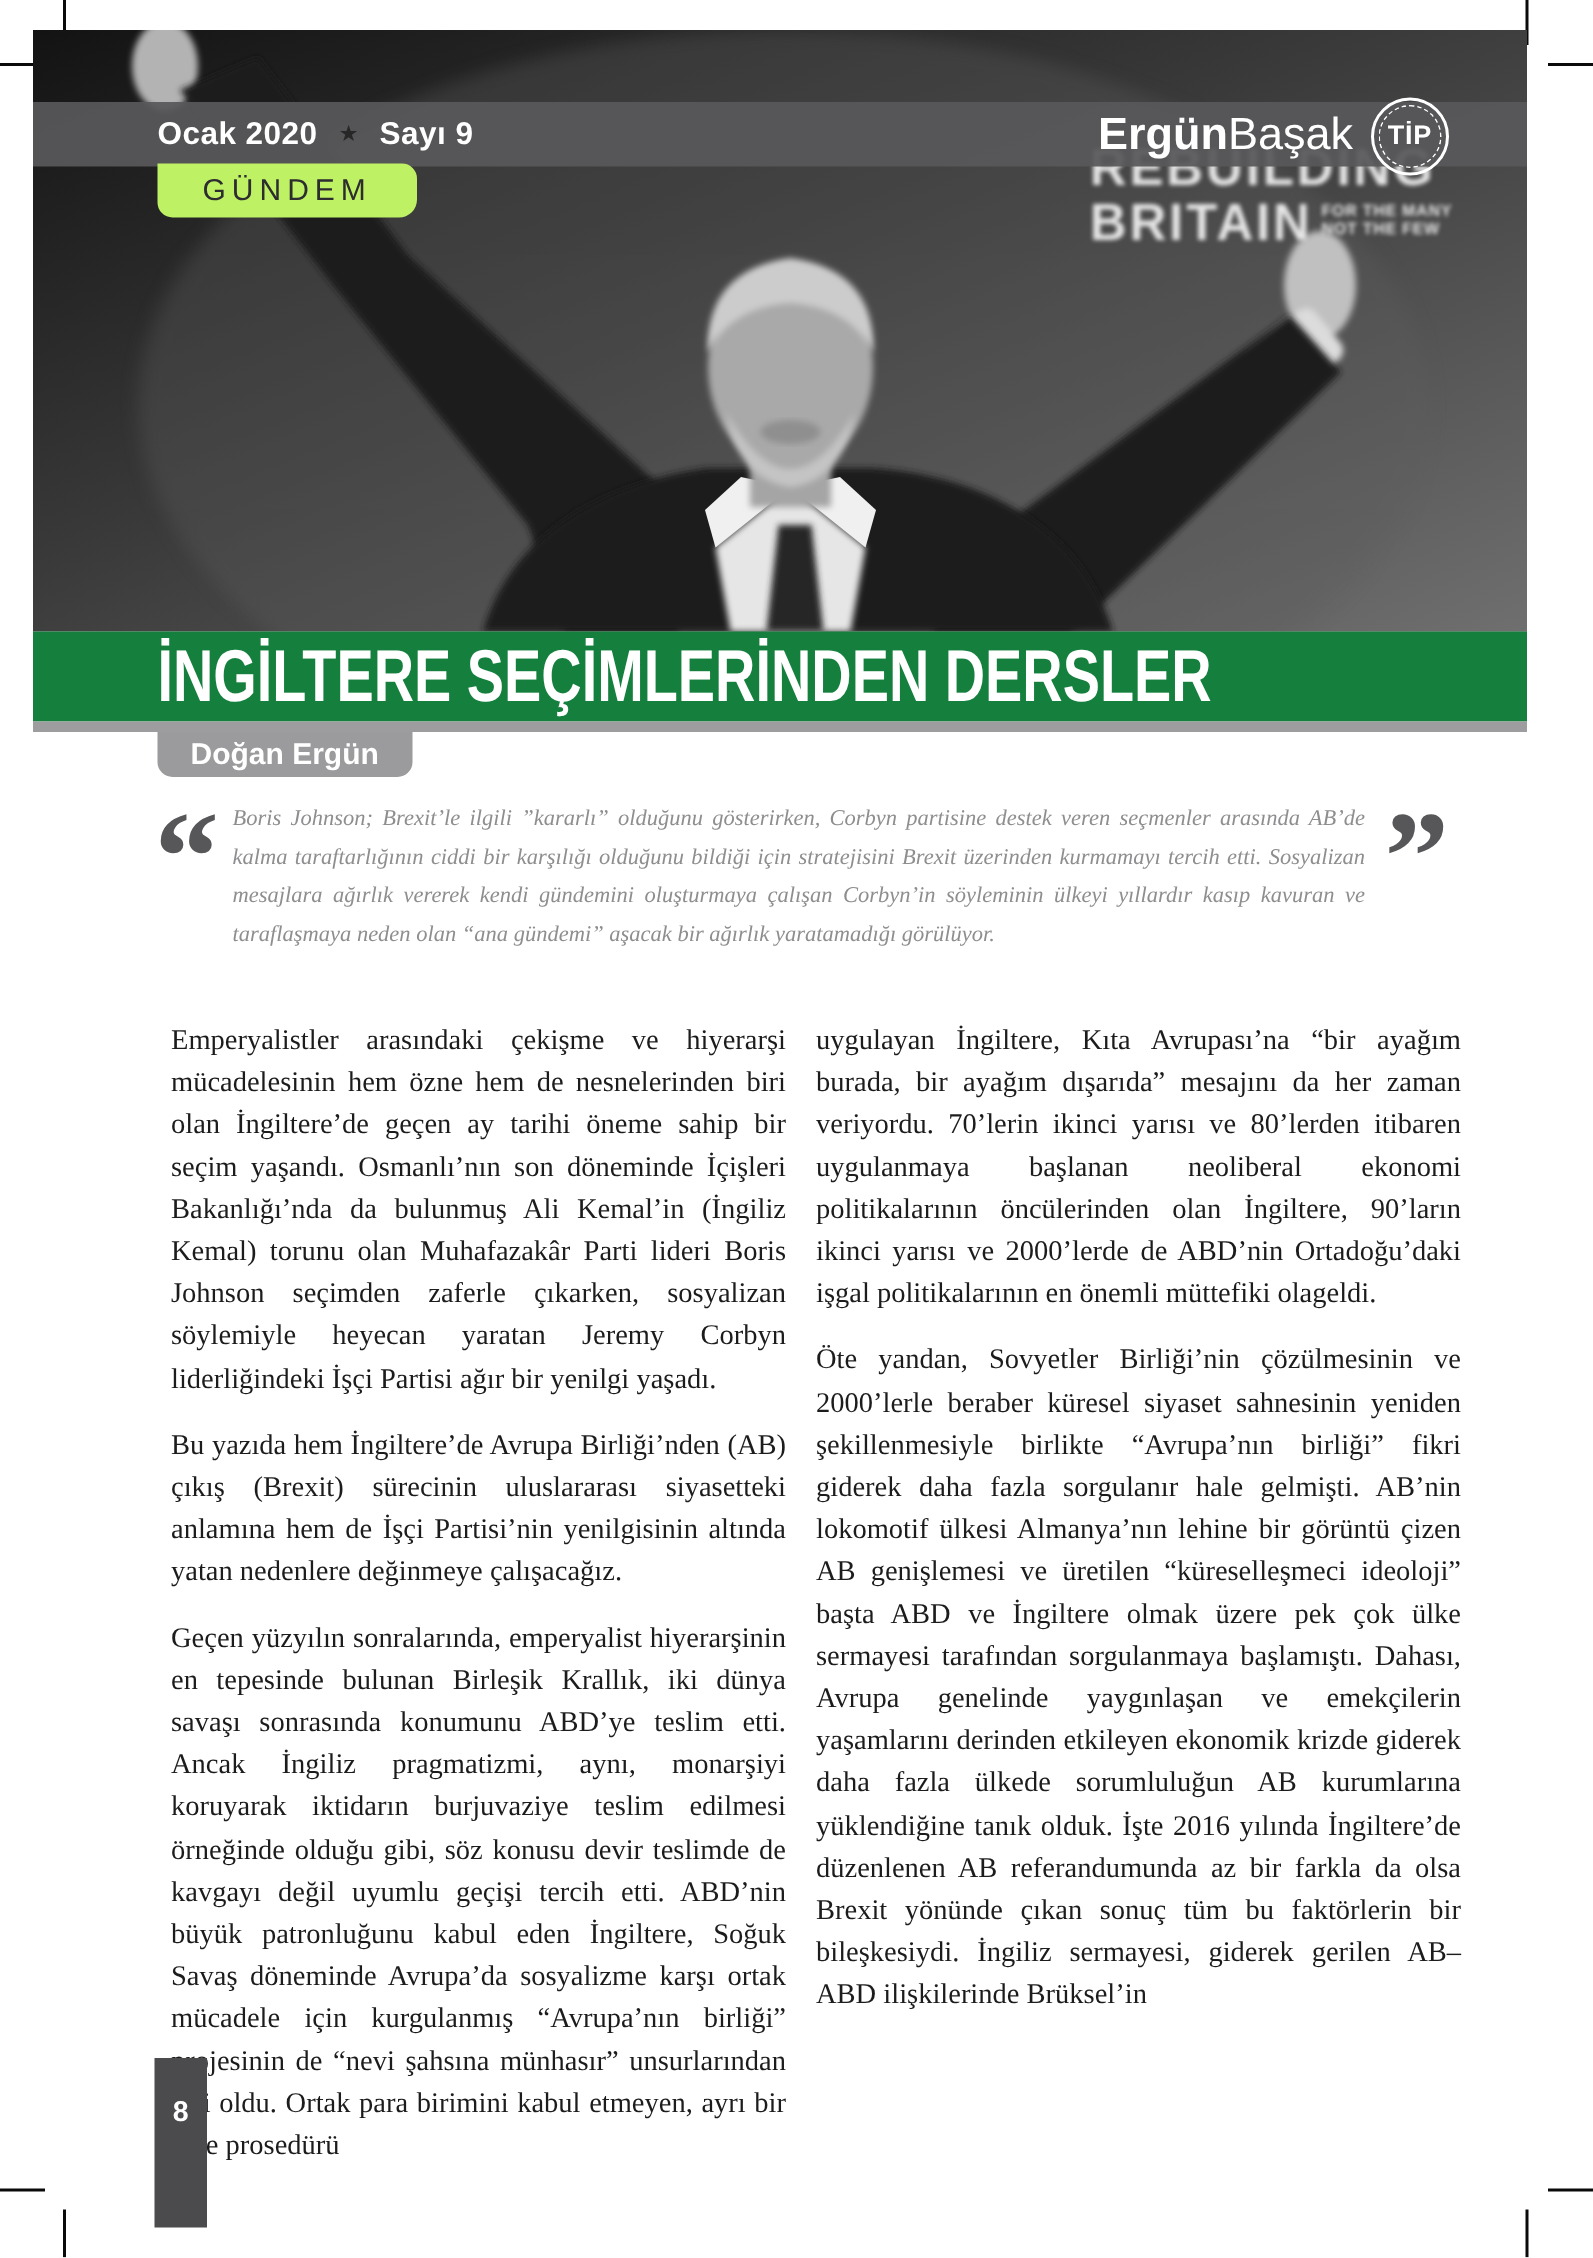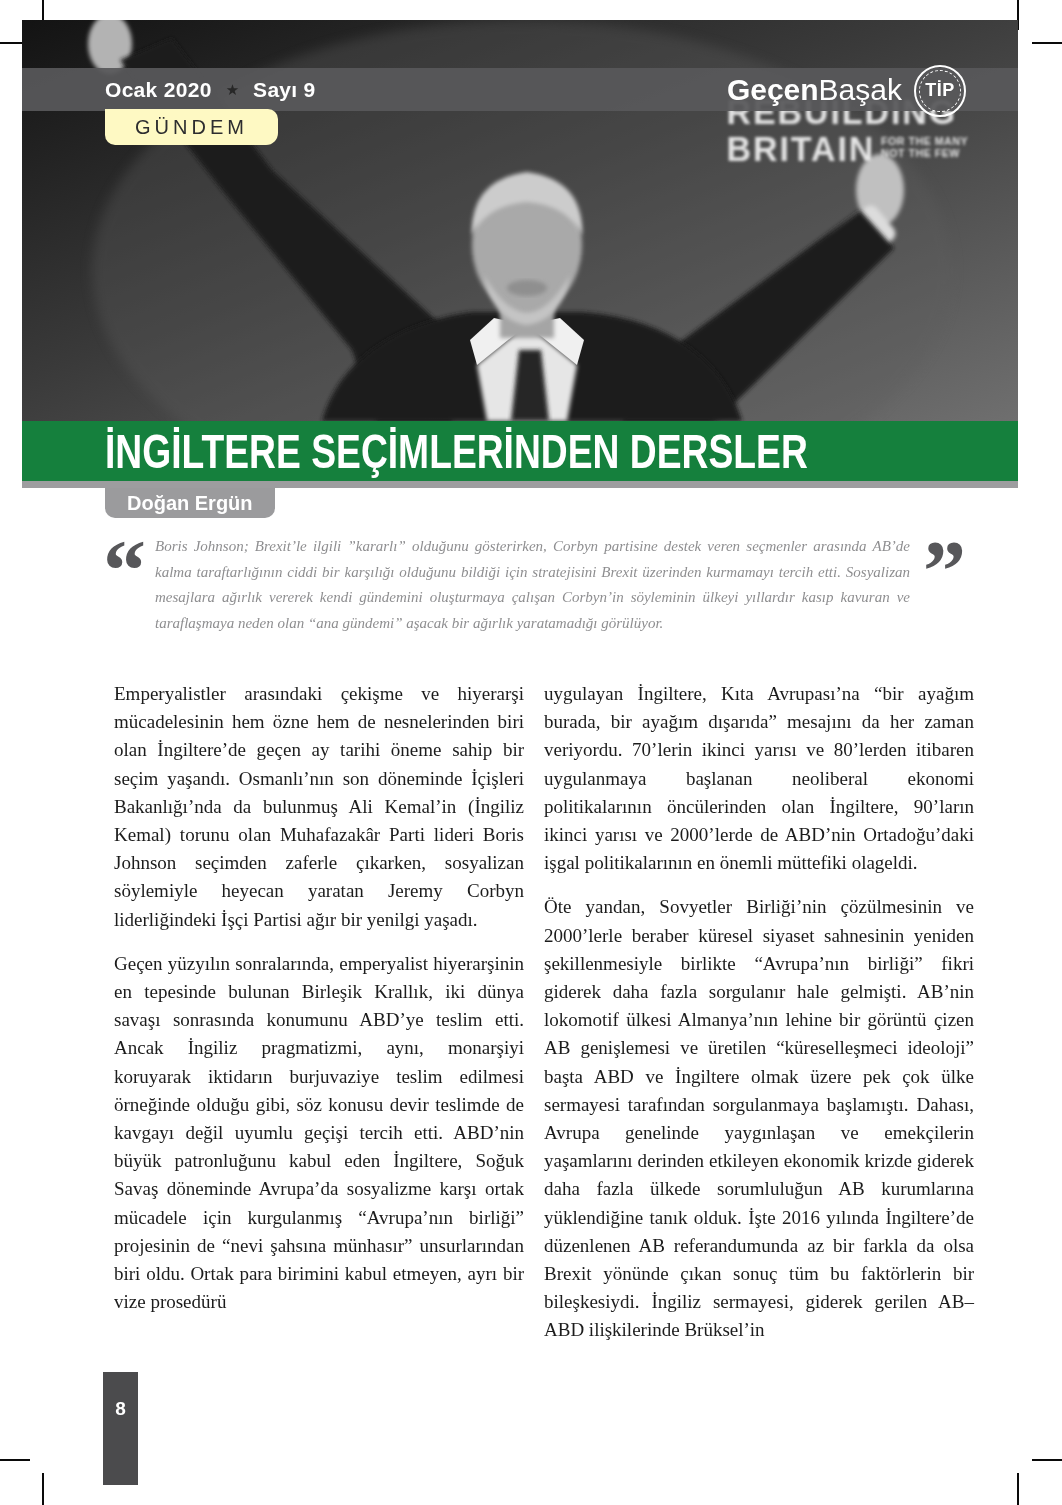--- a/index.html
+++ b/index.html
@@ -45,21 +45,21 @@
   .brand-name{color:#fff;font-size:30px;line-height:1;}
   .brand-name .b1{font-weight:800;}
   .brand-name .b2{font-weight:400;}
   .tip-logo{position:relative;width:52px;height:52px;border:2px solid #fff;border-radius:50%;
     box-sizing:border-box;display:flex;align-items:center;justify-content:center;margin-top:2px;}
   .tip-logo::before{content:"";position:absolute;inset:3px;border:1px dashed #fff;border-radius:50%;}
   .tip-text{color:#fff;font-weight:800;font-size:18px;letter-spacing:.5px;}
 
   .gundem-badge{
     position:absolute;left:83px;top:89px;z-index:3;height:36px;padding:0 30px;
-    background:#fef9c3;border-radius:0 10px 12px 10px;display:flex;align-items:center;
+    background:#bef264;border-radius:0 10px 12px 10px;display:flex;align-items:center;
     color:#2d2d2f;font-size:20px;letter-spacing:4px;font-weight:500;
   }
 
   
   .title-bar{position:absolute;left:22px;top:421px;width:996px;height:60px;background:#15803d;overflow:hidden;}
   .title-bar h1{
     margin:0 0 0 83px;color:#fff;font-size:49px;font-weight:800;line-height:61px;
     letter-spacing:0;white-space:nowrap;transform:scaleX(.76);transform-origin:left center;
   }
   .gray-strip{position:absolute;left:22px;top:481px;width:996px;height:7px;background:#9d9d9f;}
@@ -162,21 +162,21 @@
     </div>
 
     <div class="header-band">
       <div class="issue-info">
         <span class="issue-date">Ocak 2020</span>
         <span class="star-sep">★</span>
         <span class="issue-number">Sayı 9</span>
       </div>
       <div class="brand">
         <div class="brand-name">
-          <span class="b1">Geçen</span><span class="b2">Başak</span>
+          <span class="b1">Ergün</span><span class="b2">Başak</span>
         </div>
         <div class="tip-logo">
           <span class="tip-text">TİP</span>
         </div>
       </div>
     </div>
 
     <div class="gundem-badge">GÜNDEM</div>
   </div>
 
@@ -188,20 +188,21 @@
 
   <div class="quote-block">
     <span class="qmark open">“</span>
     <p class="quote-text">Boris Johnson; Brexit’le ilgili ”kararlı” olduğunu gösterirken, Corbyn partisine destek veren seçmenler arasında AB’de kalma taraftarlığının ciddi bir karşılığı olduğunu bildiği için stratejisini Brexit üzerinden kurmamayı tercih etti. Sosyalizan mesajlara ağırlık vererek kendi gündemini oluşturmaya çalışan Corbyn’in söyleminin ülkeyi yıllardır kasıp kavuran ve taraflaşmaya neden olan “ana gündemi” aşacak bir ağırlık yaratamadığı görülüyor.</p>
     <span class="qmark close">”</span>
   </div>
 
   <div class="columns">
     <div class="col left">
       <p>Emperyalistler arasındaki çekişme ve hiyerarşi mücadelesinin hem özne hem de nesnelerinden biri olan İngiltere’de geçen ay tarihi öneme sahip bir seçim yaşandı. Osmanlı’nın son döneminde İçişleri Bakanlığı’nda da bulunmuş Ali Kemal’in (İngiliz Kemal) torunu olan Muhafazakâr Parti lideri Boris Johnson seçimden zaferle çıkarken, sosyalizan söylemiyle heyecan yaratan Jeremy Corbyn liderliğindeki İşçi Partisi ağır bir yenilgi yaşadı.</p>
+      <p>Bu yazıda hem İngiltere’de Avrupa Birliği’nden (AB) çıkış (Brexit) sürecinin uluslararası siyasetteki anlamına hem de İşçi Partisi’nin yenilgisinin altında yatan nedenlere değinmeye çalışacağız.</p>
       <p>Geçen yüzyılın sonralarında, emperyalist hiyerarşinin en tepesinde bulunan Birleşik Krallık, iki dünya savaşı sonrasında konumunu ABD’ye teslim etti. Ancak İngiliz pragmatizmi, aynı, monarşiyi koruyarak iktidarın burjuvaziye teslim edilmesi örneğinde olduğu gibi, söz konusu devir teslimde de kavgayı değil uyumlu geçişi tercih etti. ABD’nin büyük patronluğunu kabul eden İngiltere, Soğuk Savaş döneminde Avrupa’da sosyalizme karşı ortak mücadele için kurgulanmış “Avrupa’nın birliği” projesinin de “nevi şahsına münhasır” unsurlarından biri oldu. Ortak para birimini kabul etmeyen, ayrı bir vize prosedürü</p>
     </div>
     <div class="col right">
       <p>uygulayan İngiltere, Kıta Avrupası’na “bir ayağım burada, bir ayağım dışarıda” mesajını da her zaman veriyordu. 70’lerin ikinci yarısı ve 80’lerden itibaren uygulanmaya başlanan neoliberal ekonomi politikalarının öncülerinden olan İngiltere, 90’ların ikinci yarısı ve 2000’lerde de ABD’nin Ortadoğu’daki işgal politikalarının en önemli müttefiki olageldi.</p>
       <p>Öte yandan, Sovyetler Birliği’nin çözülmesinin ve 2000’lerle beraber küresel siyaset sahnesinin yeniden şekillenmesiyle birlikte “Avrupa’nın birliği” fikri giderek daha fazla sorgulanır hale gelmişti. AB’nin lokomotif ülkesi Almanya’nın lehine bir görüntü çizen AB genişlemesi ve üretilen “küreselleşmeci ideoloji” başta ABD ve İngiltere olmak üzere pek çok ülke sermayesi tarafından sorgulanmaya başlamıştı. Dahası, Avrupa genelinde yaygınlaşan ve emekçilerin yaşamlarını derinden etkileyen ekonomik krizde giderek daha fazla ülkede sorumluluğun AB kurumlarına yüklendiğine tanık olduk. İşte 2016 yılında İngiltere’de düzenlenen AB referandumunda az bir farkla da olsa Brexit yönünde çıkan sonuç tüm bu faktörlerin bir bileşkesiydi. İngiliz sermayesi, giderek gerilen AB–ABD ilişkilerinde Brüksel’in</p>
     </div>
   </div>
 
   <div class="page-tab">8</div>
 

